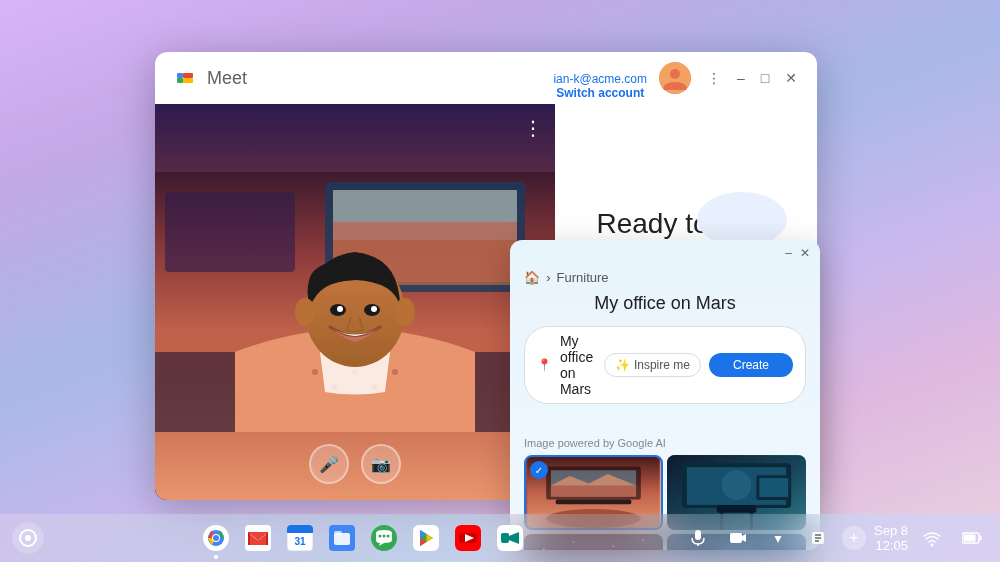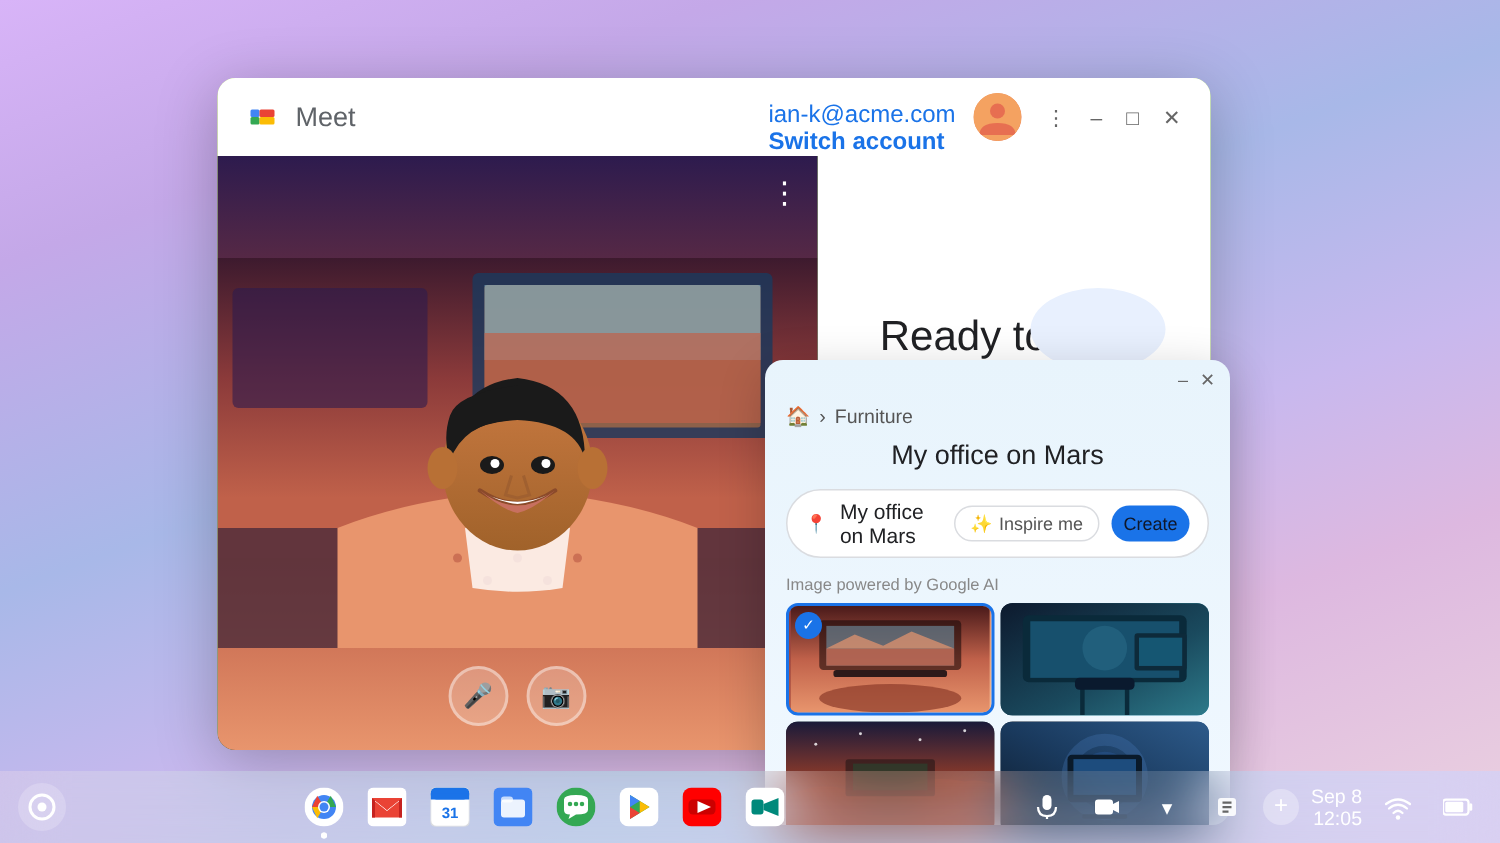--- a/index.html
+++ b/index.html
@@ -37,24 +37,24 @@
       font-size: 18px;
     }
     .taskbar-icon.circle-btn {
       background: rgba(255,255,255,0.2);
     }
 
     
     .meet-window {
       position: absolute;
       top: 52px;
-      left: 145px;
+      left: 155px;
       width: 662px;
       height: 448px;
-      background: #bef264;
+      background: #ec4899;
       border-radius: 12px;
       box-shadow: 0 8px 40px rgba(0,0,0,0.25);
       overflow: hidden;
       z-index: 10;
     }
     .meet-titlebar {
       display: flex;
       align-items: center;
       padding: 10px 16px;
       background: white;
@@ -72,22 +72,22 @@
       width: 28px;
       height: 28px;
     }
     .meet-titlebar-right {
       margin-left: auto;
       display: flex;
       align-items: center;
       gap: 12px;
     }
     .meet-account {
-      text-align: left;
-      font-size: 16px;
+      text-align: center;
+      font-size: 12px;
       margin-top: 15px;
     }
     .meet-account-email { color: #1a73e8; }
     .meet-account-switch { color: #1a73e8; cursor: pointer; font-weight: bold; }
     .meet-avatar-small {
       width: 32px;
       height: 32px;
       border-radius: 50%;
       background: linear-gradient(135deg, #f4a261, #e76f51);
       overflow: hidden;
@@ -265,31 +265,32 @@
       border-radius: 16px;
       font-size: 12px;
       cursor: pointer;
       display: flex;
       align-items: center;
       gap: 4px;
       color: #555;
     }
     .ai-create-btn {
       background: #1a73e8;
-      color: #0f172a;
+      color: #ffffff;
       border: none;
-      padding: 5px 8px;
+      padding: 5px 24px;
       border-radius: 16px;
       font-size: 12px;
       cursor: pointer;
     }
     .ai-powered-text {
       font-size: 11px;
       color: #888;
       padding: 0 14px 6px;
+      margin-top: 21px;
     }
     .ai-images-grid {
       display: grid;
       grid-template-columns: 1fr 1fr;
       gap: 4px;
       padding: 0 14px;
     }
     .ai-image {
       height: 75px;
       border-radius: 8px;

